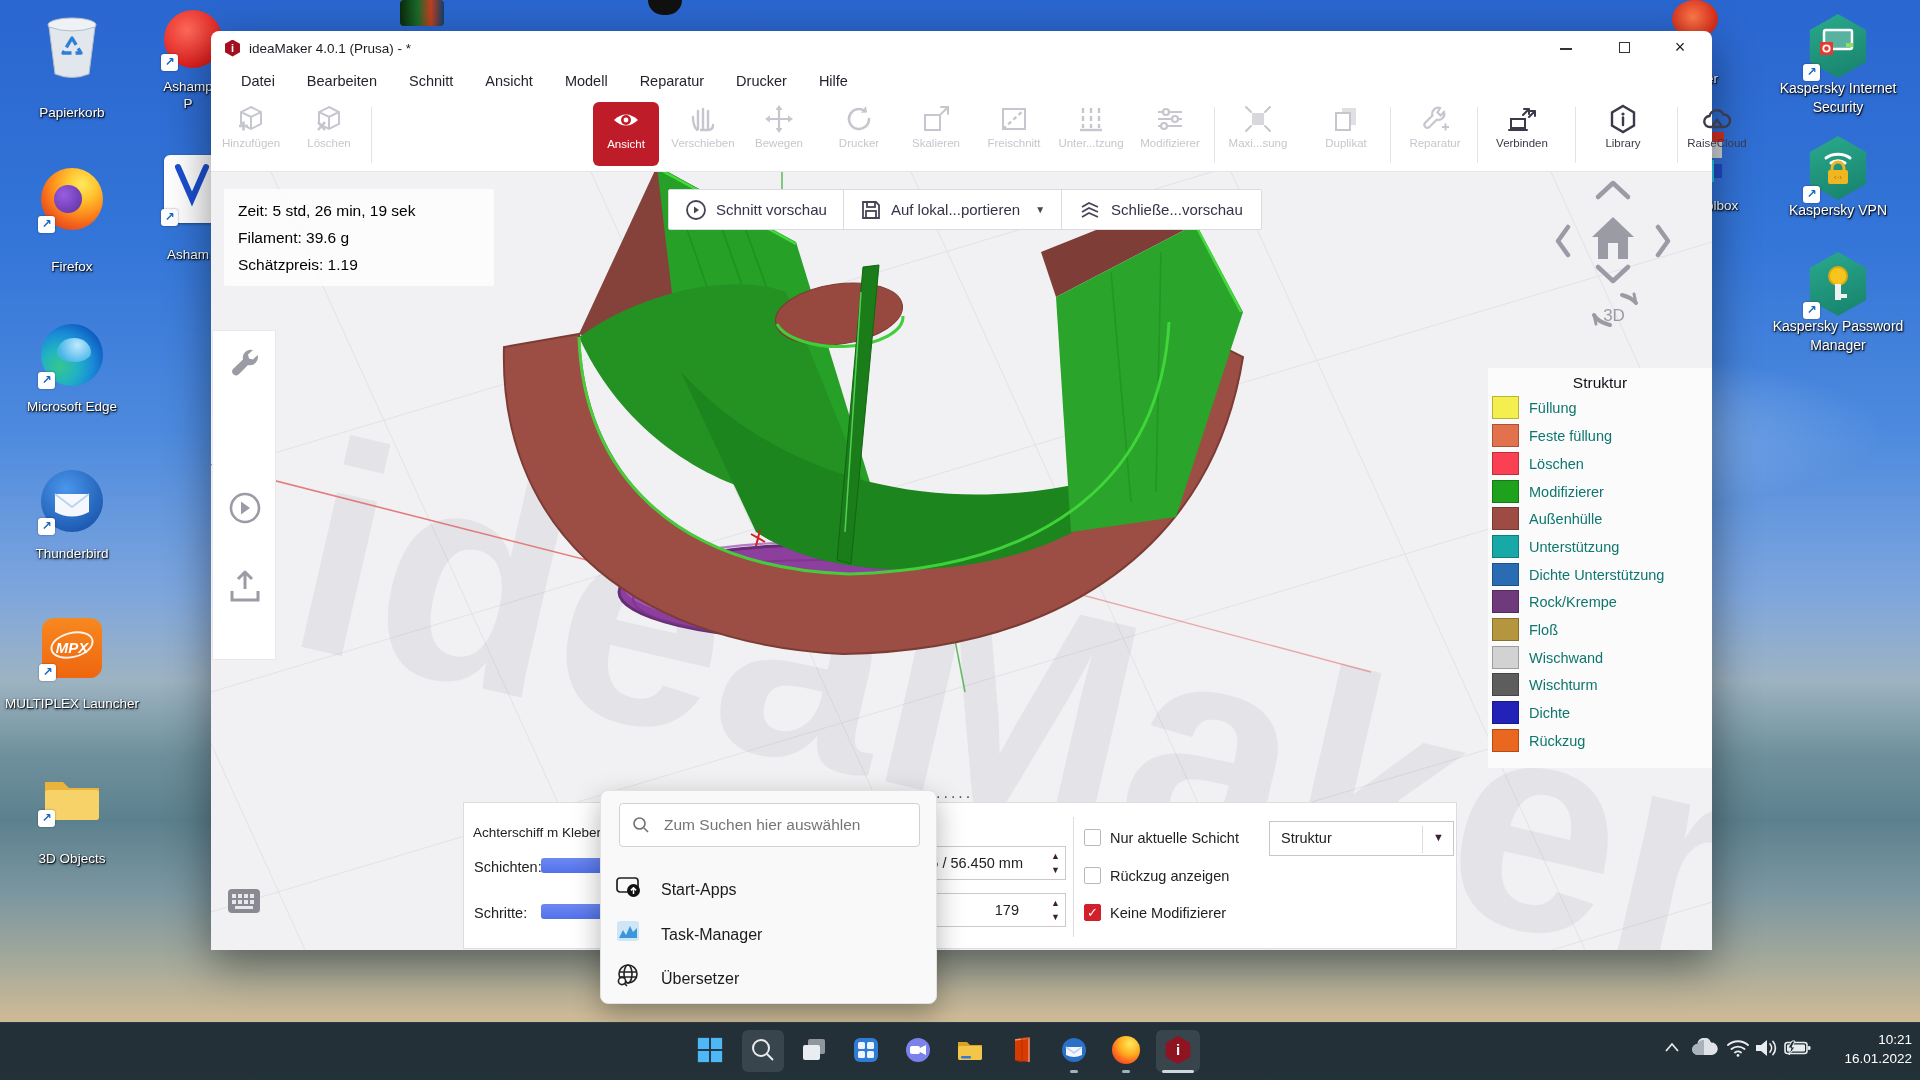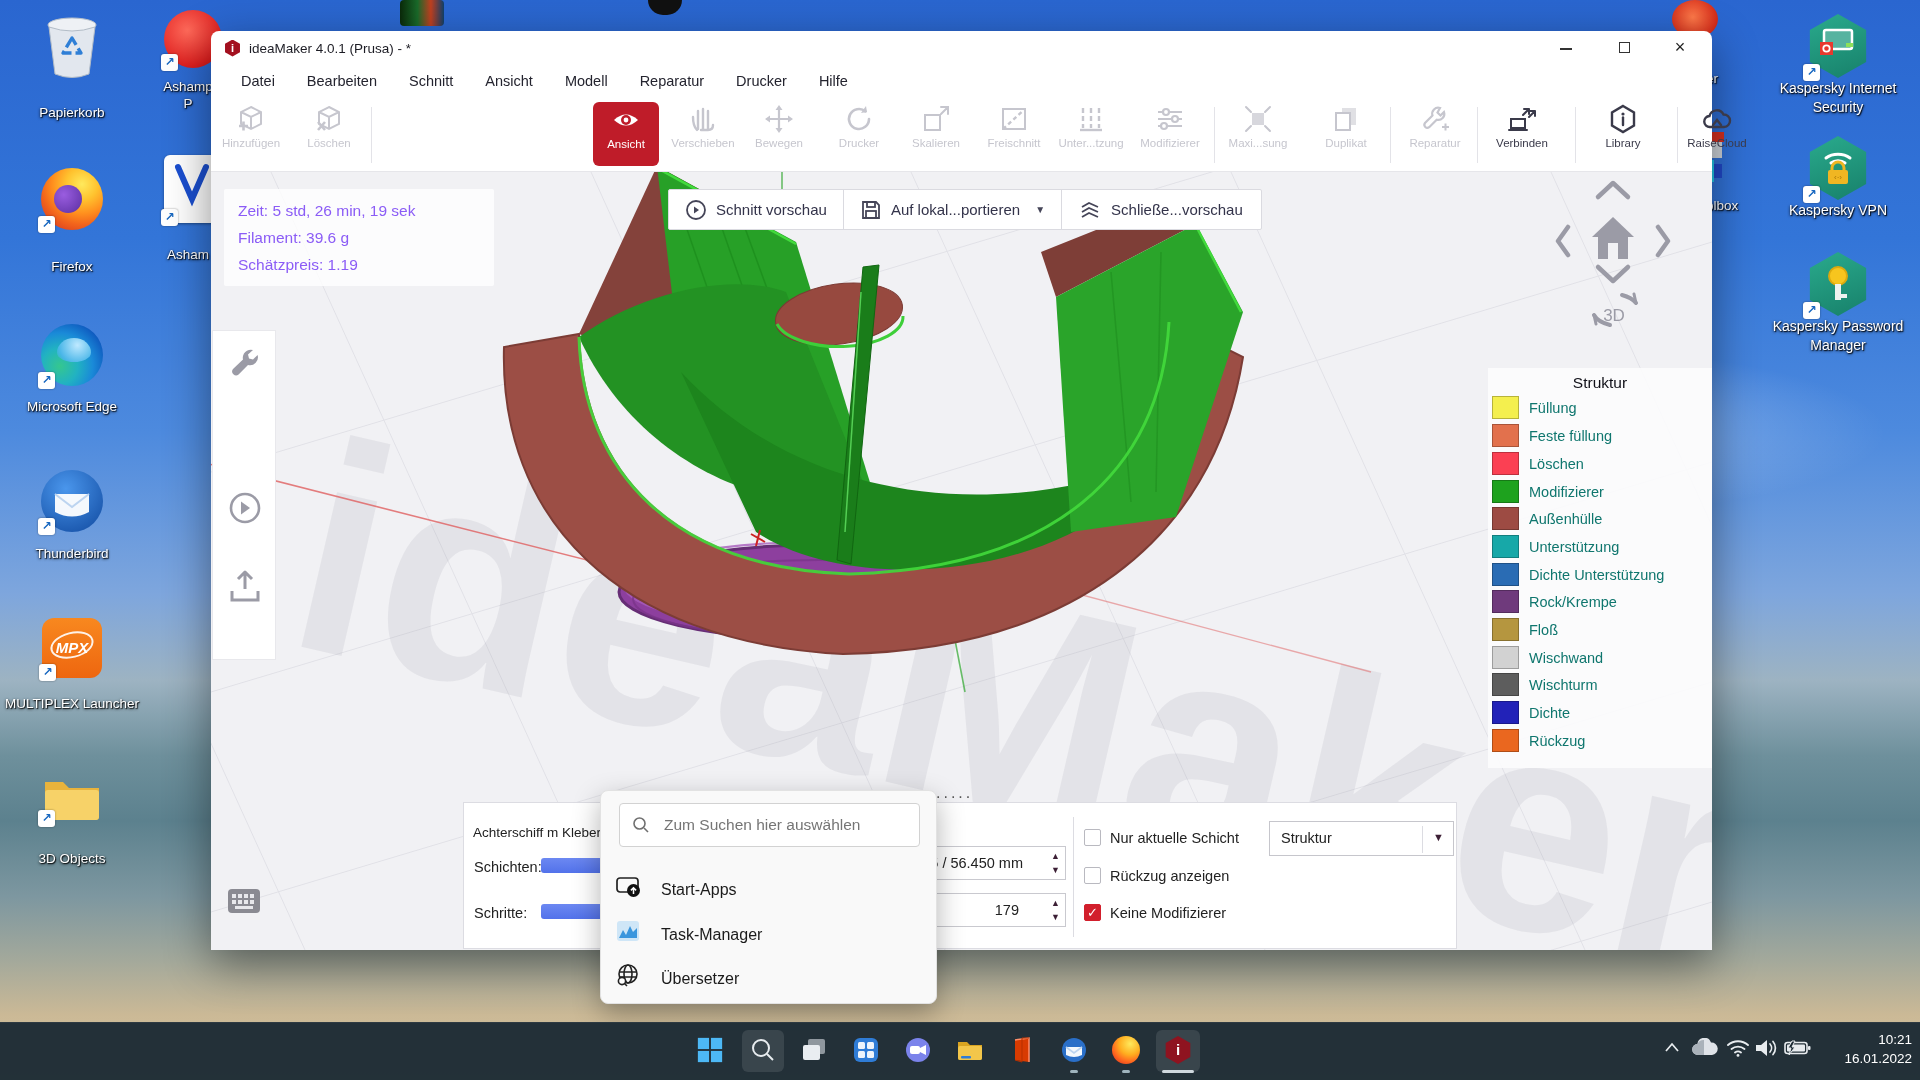--- a/index.html
+++ b/index.html
@@ -25,21 +25,21 @@
   .toolrow{position:absolute;left:0;top:66px;width:1501px;height:75px;border-bottom:1px solid #e6e6ea;background:#fff;}
   .tbtn{position:absolute;top:4px;width:80px;height:68px;display:flex;flex-direction:column;align-items:center;}
   .tbtn svg{margin-top:3px;}
   .tlabel{font-size:11.5px;line-height:13px;white-space:nowrap;margin-top:3px;}
   .dis{color:#c6c6ce;}
   .enb{color:#3a3a4a;}
   .tbtn.redpill{background:#bf1c29;border-radius:6px;color:#fff;width:66px;height:64px;top:5px;}
   .tsep{position:absolute;top:10px;width:1px;height:56px;background:#e3e3e8;}
   .viewport{position:absolute;left:0;top:141px;width:1501px;height:778px;background:#f1f1f4;overflow:hidden;}
   .statsbox{position:absolute;left:13px;top:17px;width:270px;padding:8px 14px;background:rgba(255,255,255,.8);
-            font-size:15.5px;line-height:27px;color:#8b5cf6;border-radius:2px;}
+            font-size:15.5px;line-height:27px;color:#000000;border-radius:2px;}
   .actionbar{position:absolute;left:457px;top:17px;width:594px;height:41px;background:#fff;border:1px solid #dadae0;
              display:flex;align-items:center;font-size:15px;color:#33334a;border-radius:2px;}
   .actseg{display:flex;align-items:center;gap:9px;padding:0 16px;height:100%;}
   .actsep{width:1px;height:41px;background:#dadae0;}
   .minibar{position:absolute;left:1px;top:158px;width:64px;height:330px;background:#fff;border:1px solid #e8e8ec;color:#9b9ba6;}
   .legend{position:absolute;left:1277px;top:196px;width:224px;height:400px;background:rgba(252,252,253,.9);}
   .lrow{position:absolute;left:4px;display:flex;align-items:center;gap:10px;}
   .lchip{width:27px;height:23px;border:1px solid rgba(0,0,0,.25);}
   .llabel{font-size:14.5px;color:#0f766e;white-space:nowrap;}
   .bpanel{position:absolute;left:252px;top:630px;width:994px;height:147px;background:#fff;border:1px solid #dcdce2;}

